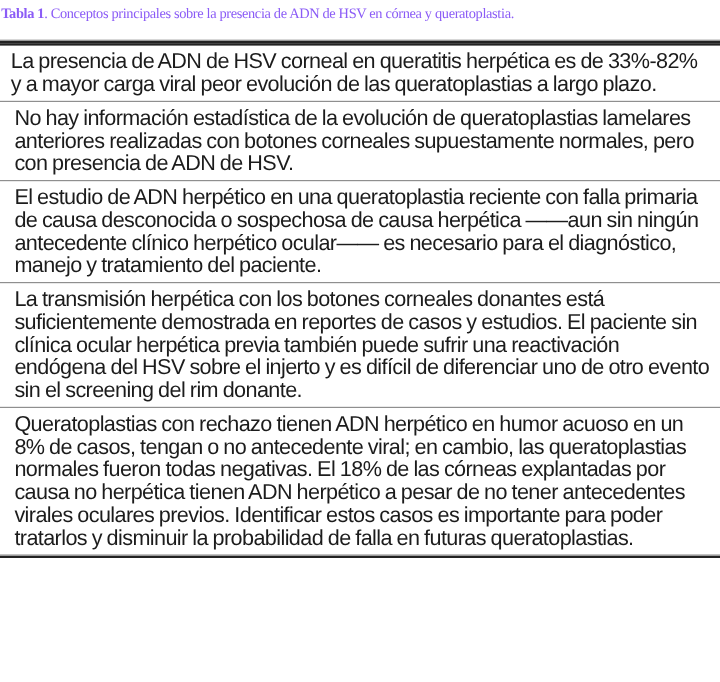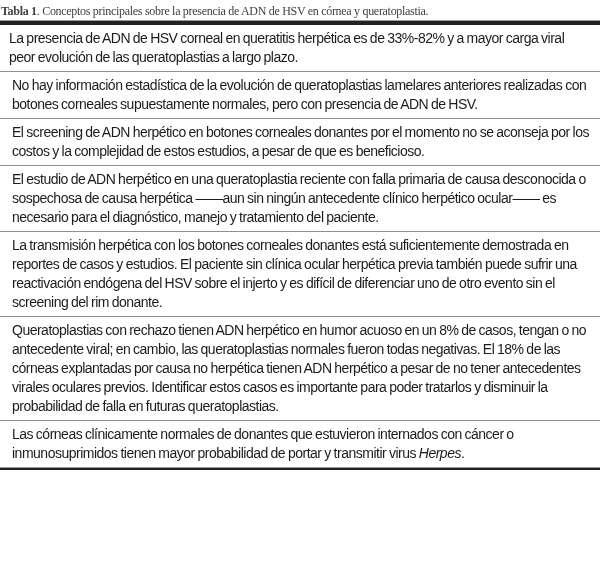--- a/index.html
+++ b/index.html
@@ -12,37 +12,37 @@
   *{box-sizing:border-box;}
   html,body{margin:0;padding:0;}
   body{
     width:600px;height:568px;overflow:hidden;background:var(--bg);
     font-family:"Liberation Sans",sans-serif;color:var(--text);
   }
   .page{width:600px;height:568px;background:var(--bg);}
   .caption{
     font-family:"Liberation Serif",serif;
     font-size:12px;line-height:16px;letter-spacing:-0.3px;
-    color:#404040;padding:3px 8px 16px 1px;height:20px;white-space:nowrap;
+    color:#8b5cf6;padding:3px 8px 16px 1px;height:33px;white-space:nowrap;
   }
   .caption b{font-weight:bold;}
   .rule-heavy{
     height:3px;width:600px;
     background:linear-gradient(to bottom, var(--rule_gray) 0px, var(--rule_gray) 1px, var(--rule_dark) 1px, var(--rule_dark) 3px);
   }
   .rule-thin{
     height:2px;width:600px;background:var(--rule_dark);
   }
   .key-header{
     text-align:center;font-weight:bold;font-size:15px;line-height:19px;
     padding:3px 0 2px 0;letter-spacing:-0.2px;color:#121212;
   }
   .tbody .row{
     padding:4px 9px;
-    font-size:14px;line-height:19px;letter-spacing:-0.5px;word-spacing:-0.6px;
+    font-size:18px;line-height:19px;letter-spacing:-0.5px;word-spacing:-0.6px;
     color:var(--text);
   }
   .tbody .row + .row{border-top:1px solid var(--sep);padding-left:12px;}
   .tbody p{margin:0;padding:0;}
   .tbody .seg-italic{font-style:italic;}
 </style>
 </head>
 <body>
 
 <div class="page">
@@ -50,29 +50,23 @@
   <div class="rule-heavy"></div>
   <div class="rule-thin"></div>
   <div class="tbody" id="tbody">
       <div class="row">
         <p><span class="seg">La presencia de ADN de HSV corneal en queratitis herpética es de 33%-82% y a mayor carga viral peor evolución de las queratoplastias a largo plazo.</span></p>
       </div>
       <div class="row">
         <p><span class="seg">No hay información estadística de la evolución de queratoplastias lamelares anteriores realizadas con botones corneales supuestamente normales, pero con presencia de ADN de HSV.</span></p>
       </div>
       <div class="row">
-        <p><span class="seg">El screening de ADN herpético en botones corneales donantes por el momento no se aconseja por los costos y la complejidad de estos estudios, a pesar de que es beneficioso.</span></p>
-      </div>
-      <div class="row">
         <p><span class="seg">El estudio de ADN herpético en una queratoplastia reciente con falla primaria de causa desconocida o sospechosa de causa herpética ——aun sin ningún antecedente clínico herpético ocular—— es necesario para el diagnóstico, manejo y tratamiento del paciente.</span></p>
       </div>
       <div class="row">
         <p><span class="seg">La transmisión herpética con los botones corneales donantes está suficientemente demostrada en reportes de casos y estudios. El paciente sin clínica ocular herpética previa también puede sufrir una reactivación endógena del HSV sobre el injerto y es difícil de diferenciar uno de otro evento sin el screening del rim donante.</span></p>
       </div>
       <div class="row">
         <p><span class="seg">Queratoplastias con rechazo tienen ADN herpético en humor acuoso en un 8% de casos, tengan o no antecedente viral; en cambio, las queratoplastias normales fueron todas negativas. El 18% de las córneas explantadas por causa no herpética tienen ADN herpético a pesar de no tener antecedentes virales oculares previos. Identificar estos casos es importante para poder tratarlos y disminuir la probabilidad de falla en futuras queratoplastias.</span></p>
       </div>
-      <div class="row">
-        <p><span class="seg">Las córneas clínicamente normales de donantes que estuvieron internados con cáncer o inmunosuprimidos tienen mayor probabilidad de portar y transmitir virus </span><span class="seg-italic">Herpes</span><span class="seg">.</span></p>
-      </div>
     </div>
   <div class="rule-heavy"></div>
 </div>
 
 </body></html>

